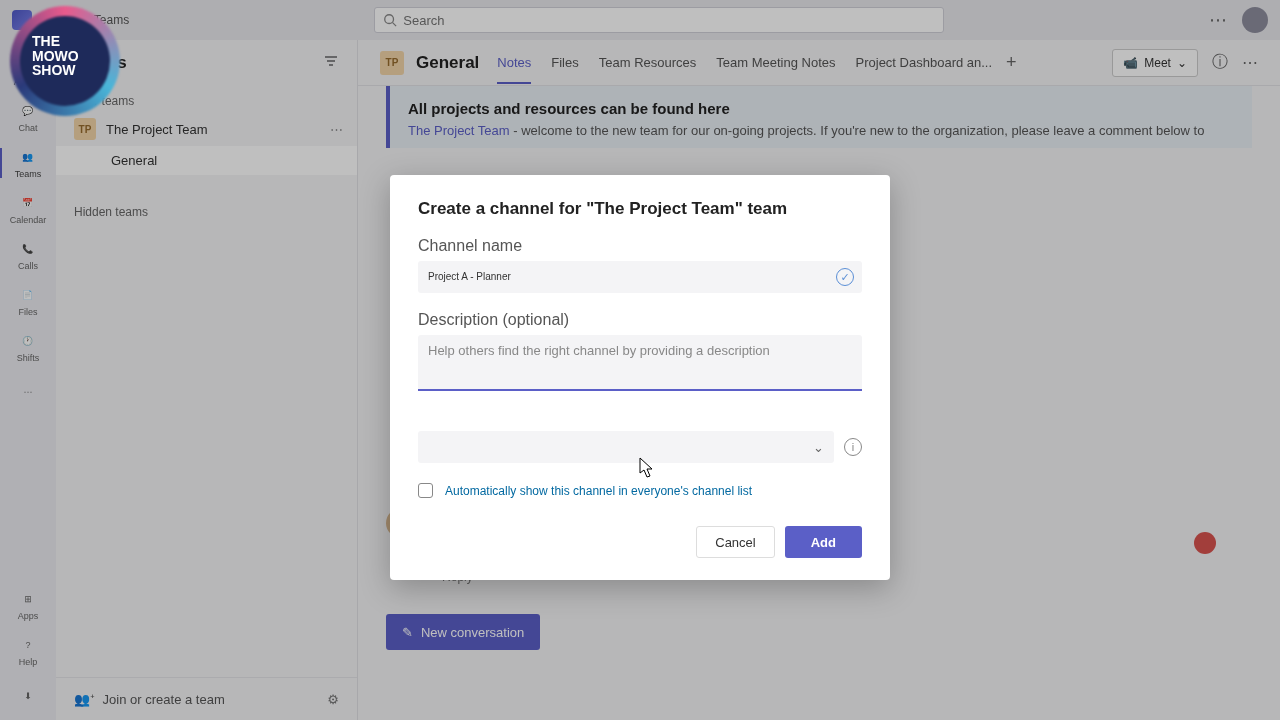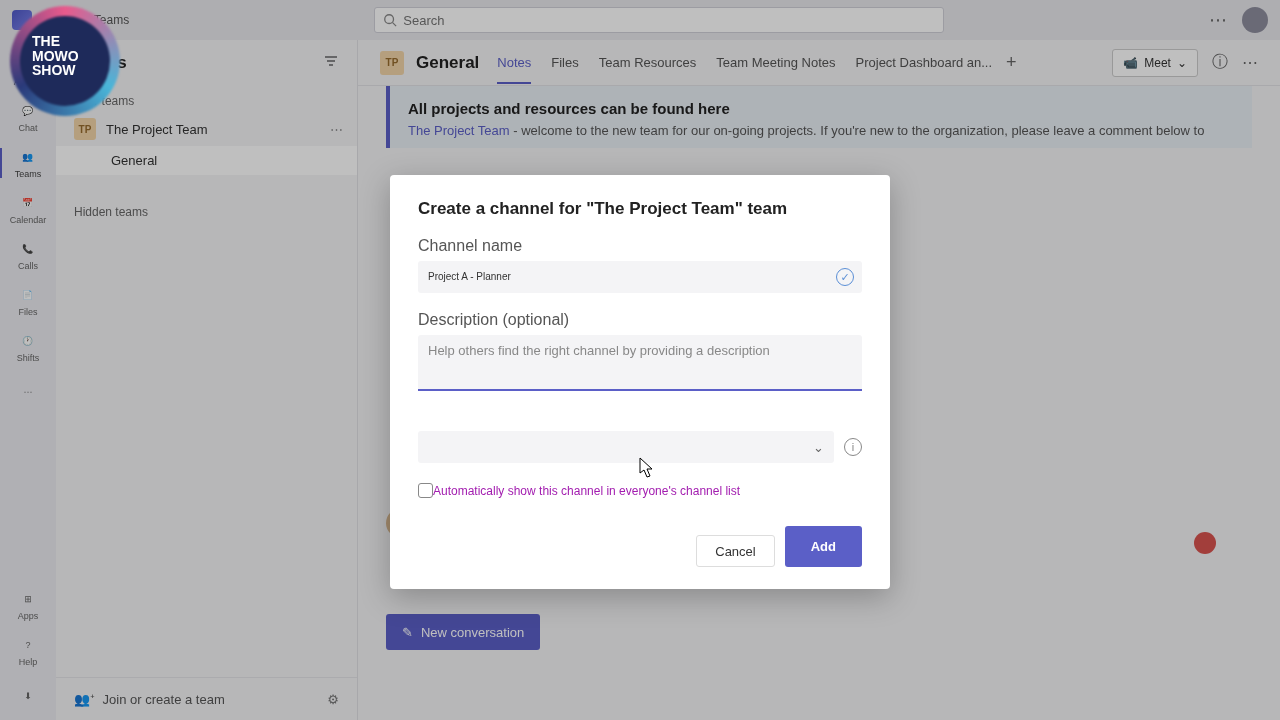--- a/index.html
+++ b/index.html
@@ -72,25 +72,25 @@
 .dinput-wrap { position: relative; margin-bottom: 18px; }
 .dinput { width: 100%; height: 32px; background: #f4f4f6; border: none; border-bottom: 1px solid transparent; border-radius: 3px; padding: 0 34px 0 10px; font-size: 10px; color: #333; outline:none; }
 .dinput.ok { }
 .check-ic { position:absolute; right:8px; top:7px; width:18px; height:18px; border:1.5px solid #5b8fd6; border-radius:50%; display:flex; align-items:center; justify-content:center; color:#5b8fd6; font-size:11px;}
 .dtextarea { width:100%; height:56px; background:#f4f4f6; border:none; border-bottom:2px solid #5b5fc7; border-radius:3px 3px 0 0; padding:8px 10px; font-size:13px; color:#333; outline:none; resize:none; margin-bottom: 36px; }
 .dtextarea::placeholder { color:#888; }
 .dselect-row { display:flex; align-items:center; gap:10px; margin-bottom: 20px; }
 .dselect { flex:1; height:32px; background:#f4f4f6; border:none; border-radius:3px; padding:0 30px 0 10px; font-size:13px; color:#333; position:relative; display:flex; align-items:center; }
 .dselect .chev { position:absolute; right:10px; color:#666; }
 .info-circle { width:18px; height:18px; border:1.5px solid #888; border-radius:50%; color:#888; font-size:11px; display:flex; align-items:center; justify-content:center; }
-.dcheck-row { display:flex; align-items:center; font-size:12px; color:#a21caf; margin-bottom: 28px; }
+.dcheck-row { display:flex; align-items:center; gap:12px; font-size:12px; color:#0369a1; margin-bottom: 28px; }
 .dcheck { width:15px; height:15px; border:1.5px solid #888; border-radius:3px; }
 .dactions { display:flex; justify-content:flex-end; gap:10px;align-items:flex-end; }
 .btn-cancel { height:32px; padding:0 18px; background:#fff; border:1px solid #ddd; border-radius:3px; font-size:13px; color:#333; }
-.btn-add { height:41px; padding:0 26px; background:#5b5fc7; border:none; border-radius:3px; font-size:13px; color:#fff; font-weight:600; }
+.btn-add { height:32px; padding:0 26px; background:#5b5fc7; border:none; border-radius:3px; font-size:13px; color:#fff; font-weight:600; }
 
 
 .mowo { position:absolute; left:10px; top:6px; width:110px; height:110px; z-index:70; }
 .mowo-ring { position:absolute; inset:0; border-radius:50%; background: conic-gradient(#e85a8c, #4ab5d8, #2a3a7a, #e85a8c); filter: blur(1px); }
 .mowo-ring::after { content:''; position:absolute; inset:10px; border-radius:50%; background:#1e2a5a; }
 .mowo-txt { position:absolute; left:22px; top:28px; color:#fff; font-size:14px; font-weight:800; line-height:1.05; z-index:2; font-family: Arial, sans-serif; }
 
 
 .cursor { position:absolute; left:638px; top:457px; z-index:80; width:18px; height:22px; }
 .cursor svg { width:18px; height:22px; }

